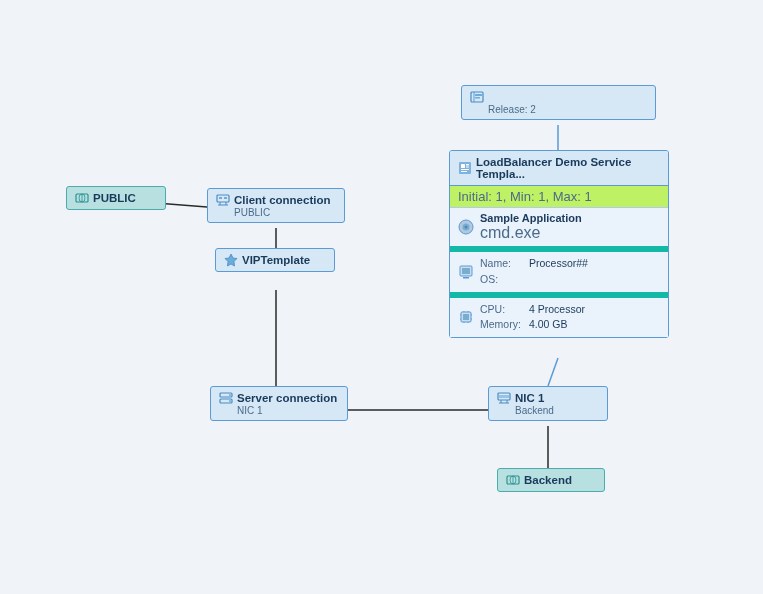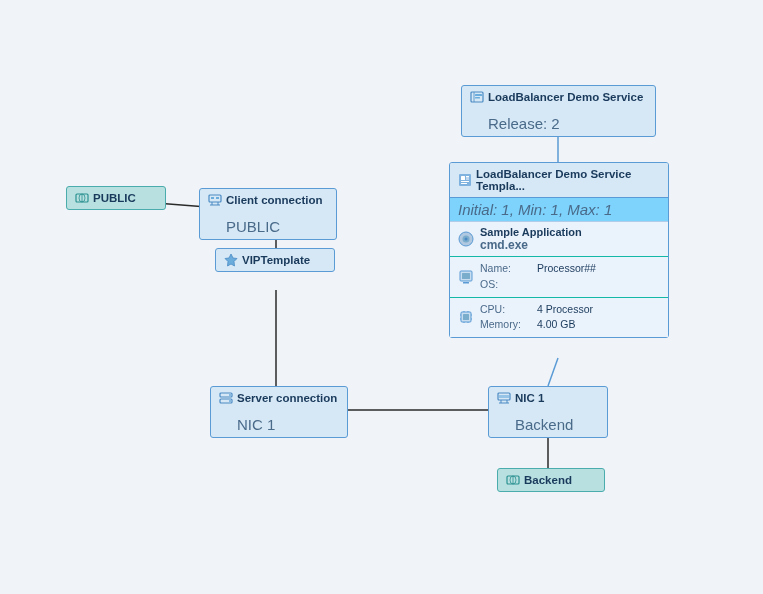--- a/index.html
+++ b/index.html
@@ -37,22 +37,22 @@
     .node-title {
       font-weight: 600;
       color: #1a3a5c;
       font-size: 11.5px;
       display: flex;
       align-items: center;
       gap: 4px;
     }
     .node-subtitle {
       color: #4a6a8a;
-      font-size: 15px;
-      margin-top: 11px;
+      font-size: 10px;
+      margin-top: 0;
       padding-left: 18px;
     }
     .node-icon {
       width: 14px;
       height: 14px;
       display: inline-flex;
       align-items: center;
       justify-content: center;
       flex-shrink: 0;
     }
@@ -72,28 +72,27 @@
       color: #1a3a5c;
       font-size: 11.5px;
       display: flex;
       align-items: center;
       gap: 4px;
       border-radius: 2px 2px 0 0;
     }
     .node-large-subheader {
       padding: 3px 8px;
       color: #4a6a8a;
-      font-size: 15px;
-      background: #7dd3fc;
+      font-size: 13px;
+      background: #bef264;
       border-bottom: 1px solid #b0cce8;
-      font-style: italic;
     }
     .node-large-section {
       padding: 4px 8px;
-      border-bottom: 1px solid #14b8a6;
+      border-bottom: 6px solid #14b8a6;
       display: flex;
       align-items: center;
       gap: 6px;
       background: #eaf2fb;
     }
     .node-large-section:last-child {
       border-bottom: none;
     }
     .section-icon {
       width: 16px;
@@ -106,26 +105,25 @@
     .section-content {
       flex: 1;
     }
     .section-name {
       font-weight: 600;
       color: #1a3a5c;
       font-size: 11px;
     }
     .section-detail {
       color: #4a6a8a;
-      font-size: 12px;
-      font-weight: bold;
+      font-size: 16px;
     }
     .section-row {
       display: flex;
-      gap: 12px;
+      gap: 4px;
       color: #1a3a5c;
       font-size: 10.5px;
       line-height: 1.5;
     }
     .section-label {
       color: #4a6a8a;
       width: 45px;
     }
   </style>
 </head>
@@ -153,26 +151,25 @@
   <div class="node" style="left:461px; top:85px; width:195px;">
     <div class="node-title">
       <span class="node-icon">
         <svg width="14" height="14" viewBox="0 0 14 14">
           <rect x="1" y="2" width="12" height="10" rx="1" fill="none" stroke="#4a8ac4" stroke-width="1.2"></rect>
           <line x1="4" y1="2" x2="4" y2="12" stroke="#4a8ac4" stroke-width="0.8"></line>
           <rect x="5" y="4" width="7" height="2" rx="0.5" fill="#6aacdc"></rect>
           <rect x="5" y="7" width="5" height="1.5" rx="0.5" fill="#6aacdc"></rect>
         </svg>
       </span>
-      <span>LoadBalancer Demo Service</span>
     </div>
     <div class="node-subtitle">Release: 2</div>
   </div>
 
-  <div class="node-large" style="left:449px; top:162px; width:202px;">
+  <div class="node-large" style="left:449px; top:150px; width:202px;">
     <div class="node-large-header">
       <span class="node-icon">
         <svg width="14" height="14" viewBox="0 0 14 14">
           <rect x="1" y="1" width="12" height="12" rx="1" fill="#5b9bd5" opacity="0.7"></rect>
           <rect x="3" y="3" width="4" height="4" rx="0.5" fill="white"></rect>
           <rect x="8" y="3" width="3" height="1.5" rx="0.3" fill="white"></rect>
           <rect x="8" y="5.5" width="3" height="1" rx="0.3" fill="white"></rect>
           <rect x="3" y="8" width="8" height="1" rx="0.3" fill="white"></rect>
           <rect x="3" y="10" width="6" height="1" rx="0.3" fill="white"></rect>
         </svg>
@@ -250,21 +247,21 @@
         <svg width="14" height="14" viewBox="0 0 14 14">
           <rect x="1" y="3" width="12" height="8" rx="1" fill="none" stroke="#2a9090" stroke-width="1.2"></rect>
           <line x1="7" y1="3" x2="7" y2="11" stroke="#2a9090" stroke-width="0.8"></line>
           <ellipse cx="7" cy="7" rx="3" ry="4" fill="none" stroke="#2a9090" stroke-width="0.8"></ellipse>
         </svg>
       </span>
       <span>PUBLIC</span>
     </div>
   </div>
 
-  <div class="node" style="left:199px; top:188px; width:138px;">
+  <div class="node" style="left:207px; top:188px; width:138px;">
     <div class="node-title">
       <span class="node-icon">
         <svg width="14" height="14" viewBox="0 0 14 14">
           <rect x="1" y="2" width="12" height="7" rx="1" fill="none" stroke="#4a8ac4" stroke-width="1.2"></rect>
           <line x1="4" y1="9" x2="4" y2="12" stroke="#4a8ac4" stroke-width="1"></line>
           <line x1="10" y1="9" x2="10" y2="12" stroke="#4a8ac4" stroke-width="1"></line>
           <line x1="2" y1="12" x2="12" y2="12" stroke="#4a8ac4" stroke-width="1"></line>
           <rect x="3" y="4" width="3" height="2" rx="0.3" fill="#6aacdc"></rect>
           <rect x="8" y="4" width="3" height="2" rx="0.3" fill="#6aacdc"></rect>
         </svg>

